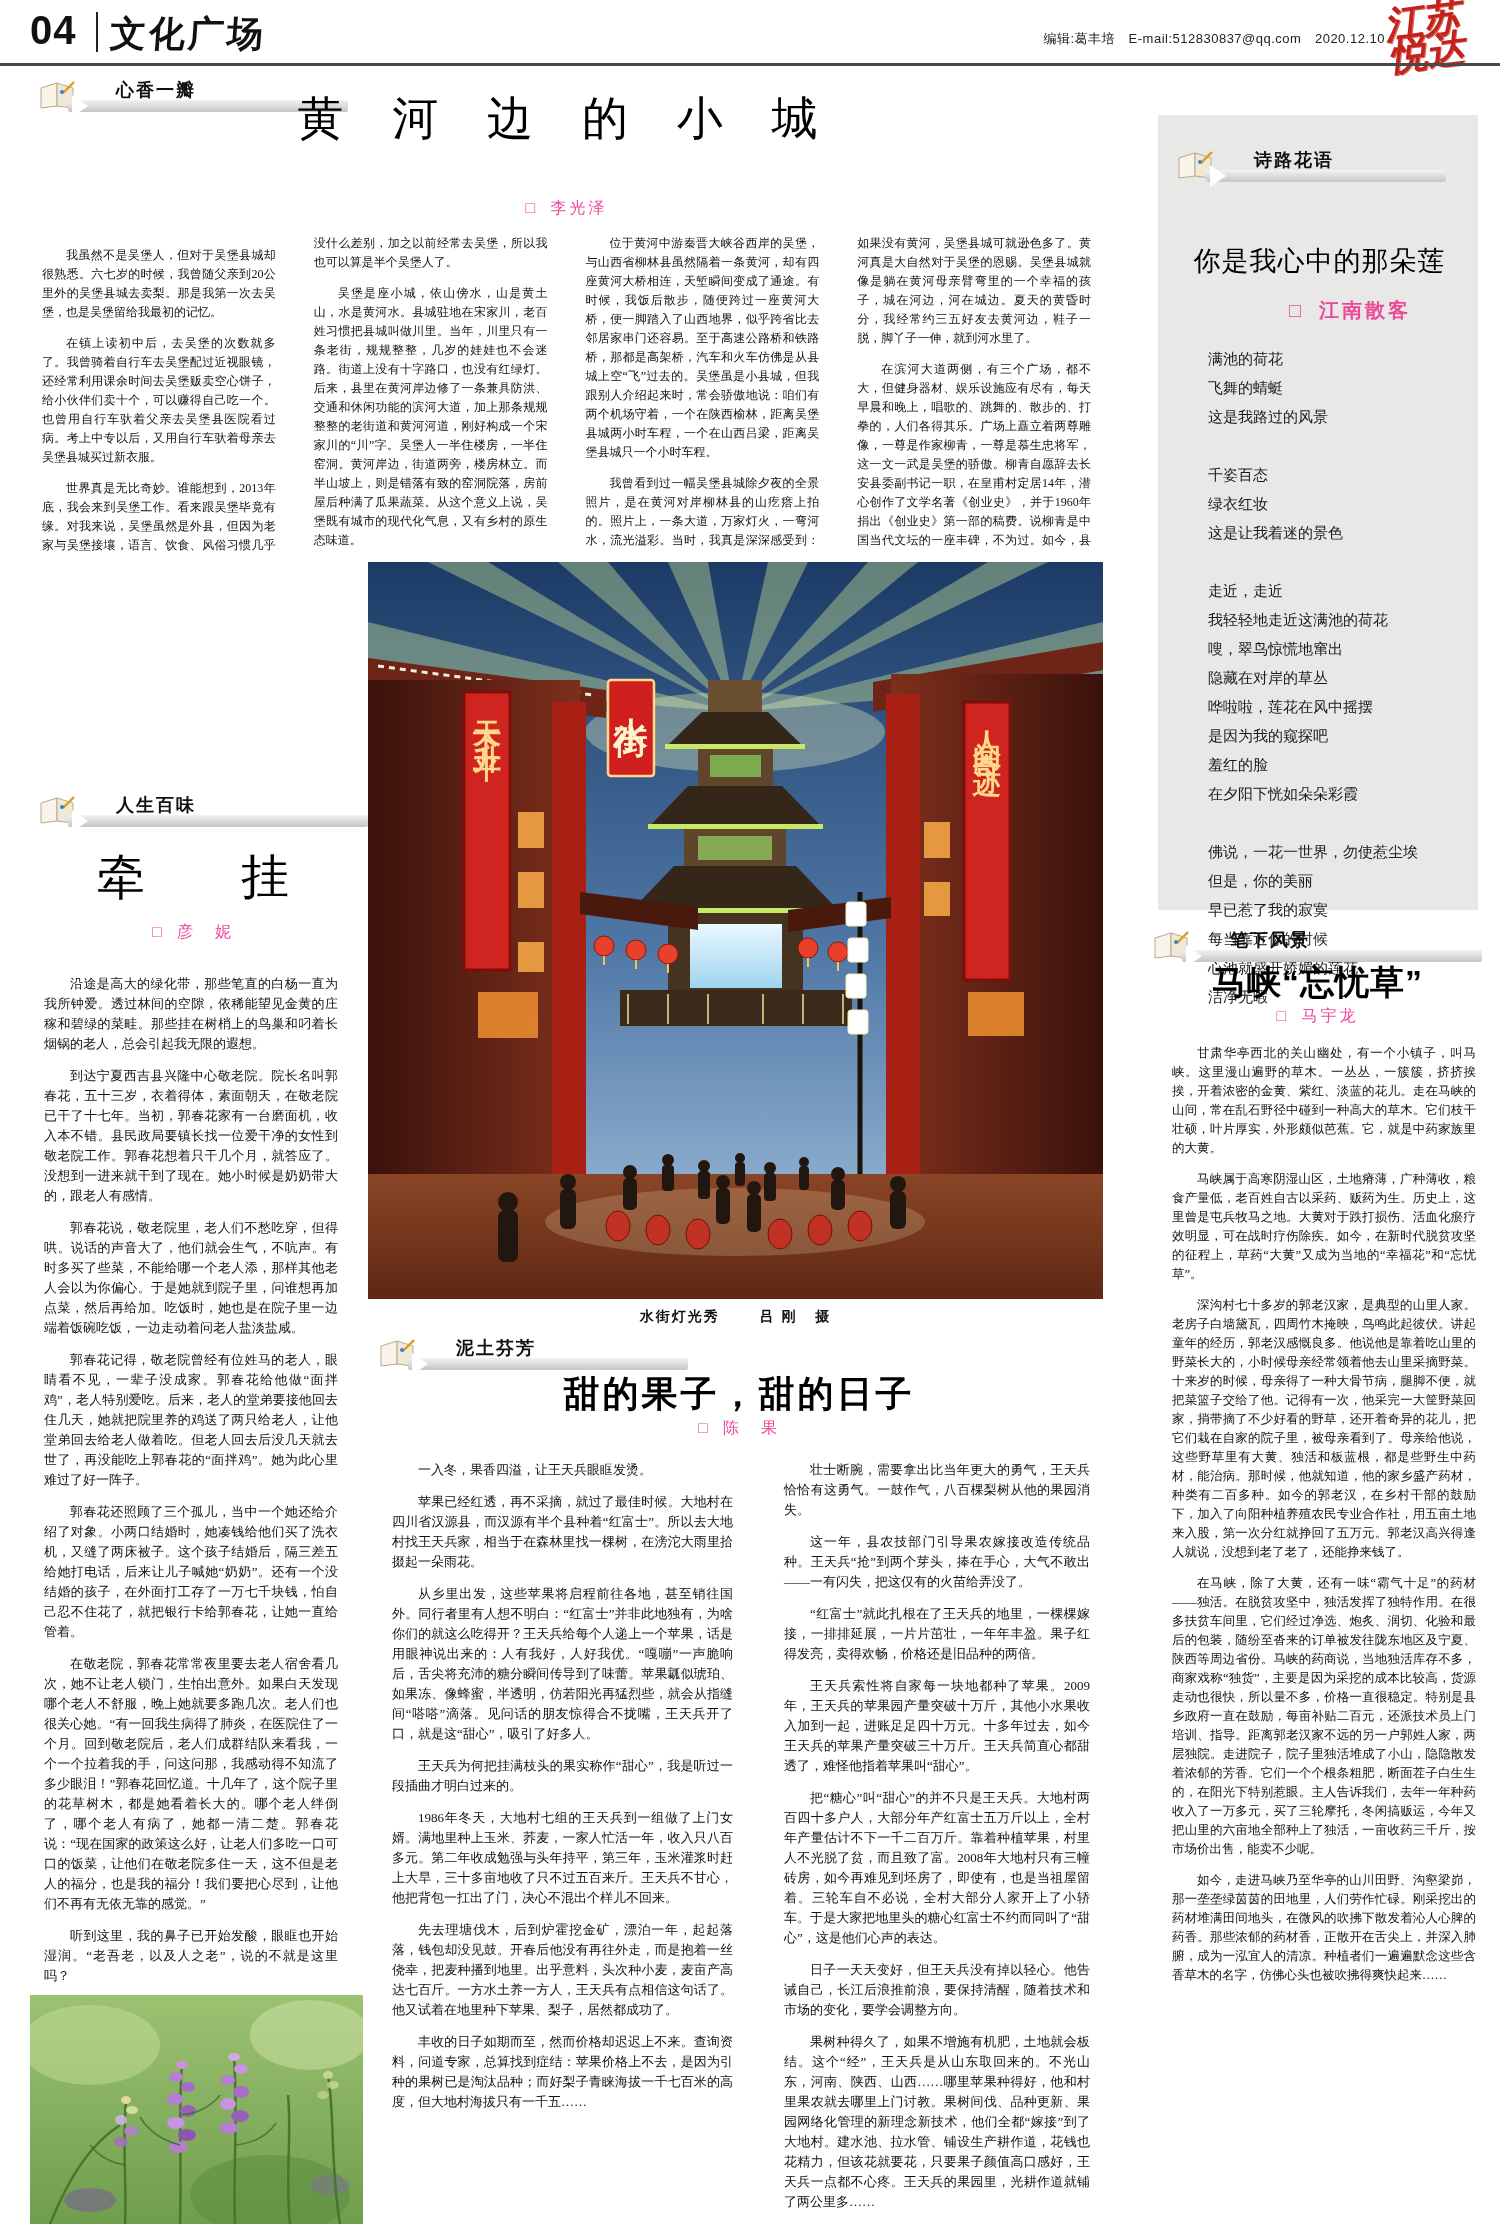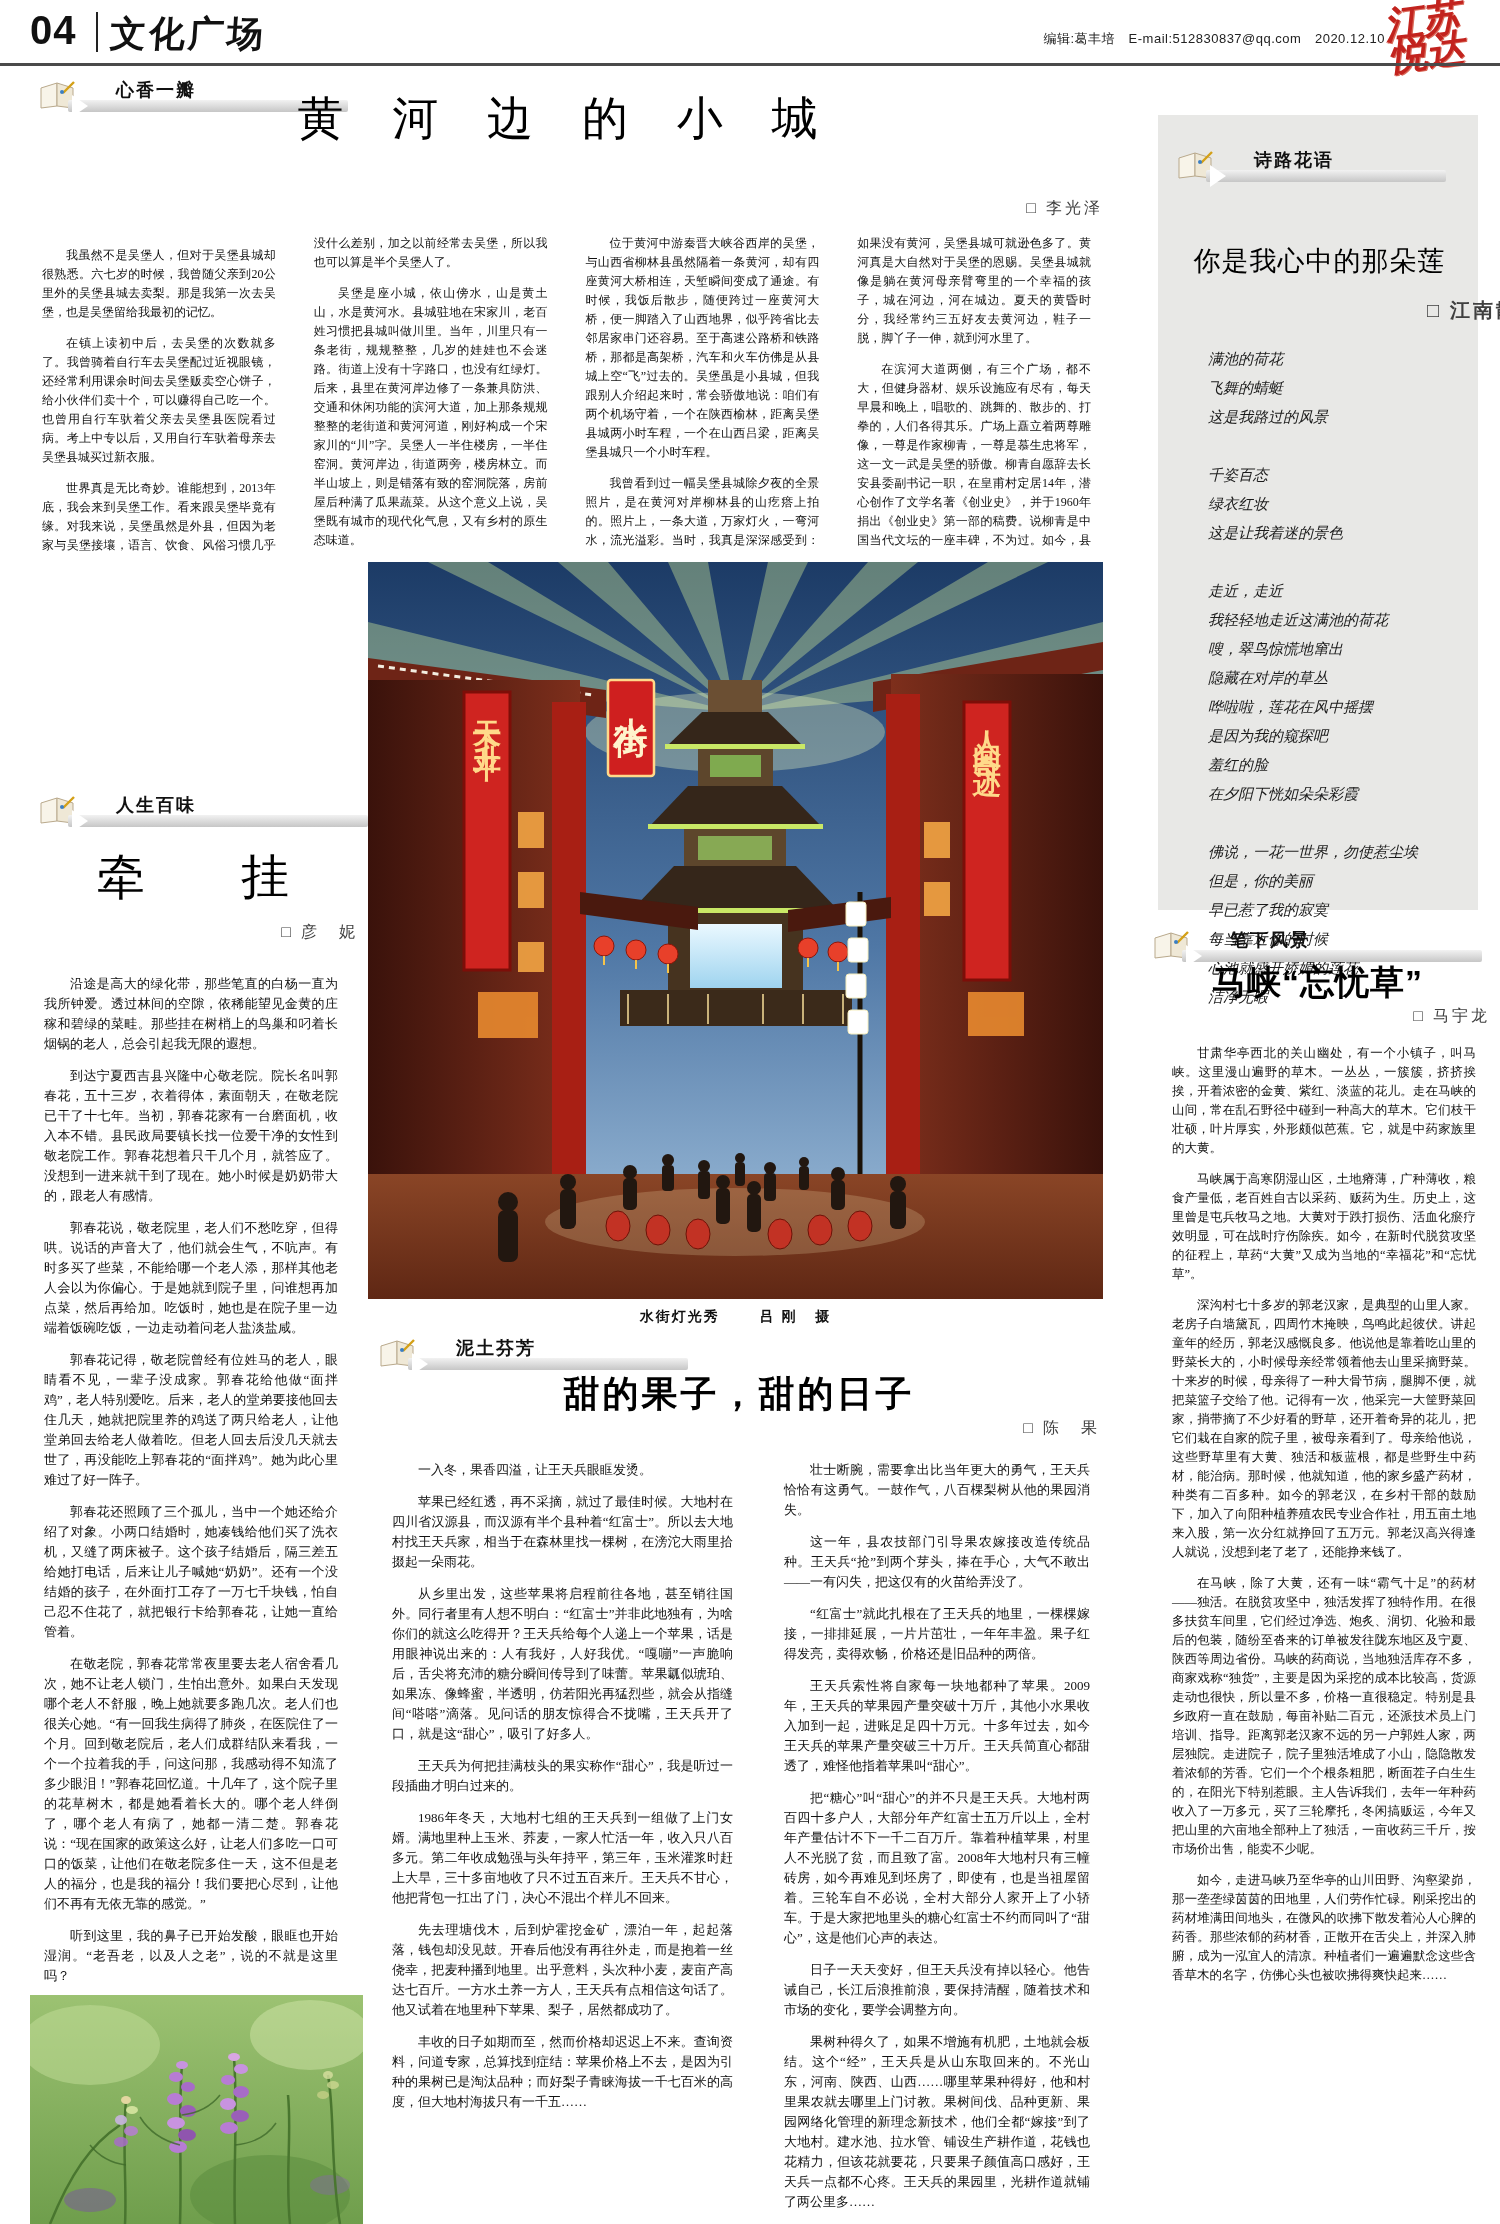--- a/index.html
+++ b/index.html
@@ -22,39 +22,39 @@
   .badge{position:absolute;height:40px;}
   .badge .ribbon{position:absolute;left:30px;right:0;top:20px;height:12px;
                  background:linear-gradient(180deg,#f2f2f2,#c6c6c6);border-radius:2px;}
   .badge .ribbon:before{content:"";position:absolute;left:4px;top:-5px;width:0;height:0;
                  border:11px solid transparent;border-left:16px solid #ffffff;}
   .badge .label{position:absolute;left:78px;top:-2px;font-family:"Liberation Sans","DejaVu Sans",sans-serif;
                 font-weight:bold;font-size:18px;letter-spacing:2px;background:transparent;}
   .badge svg{position:absolute;left:0;top:0;}
   
   .art-title{position:absolute;text-align:center;font-family:"Liberation Sans","DejaVu Sans",sans-serif;color:#000;}
-  .art-author{position:absolute;text-align:right;font-family:Liberation Serif, serif;
-              font-size:16px;letter-spacing:3px;color:#404040;}
+  .art-author{position:absolute;text-align:center;font-family:Liberation Mono, monospace;
+              font-size:16px;letter-spacing:3px;color:#ec4899;}
   .body-text{position:absolute;overflow:hidden;text-align:justify;}
   .body-text .para{margin:12px;text-indent:2em;}
   
   .t-river{left:30px;top:88px;width:1073px;font-size:46px;font-weight:500;letter-spacing:18px;}
   .a-river{left:30px;top:198px;width:1073px;}
   .b-river{left:30px;top:234px;width:1073px;height:324px;column-count:4;column-gap:14px;
            font-size:12px;line-height:19px;}
   
   .t-qian{left:28px;top:845px;width:330px;font-size:48px;font-weight:500;}
   .a-qian{left:28px;top:922px;width:330px;}
   .b-qian{left:32px;top:962px;width:318px;height:1024px;font-size:13px;line-height:20px;}
   
   .poem-box{position:absolute;left:1158px;top:115px;width:320px;height:795px;background:#e8e8e6;}
   .t-poem{left:1158px;top:243px;width:323px;font-size:27px;font-weight:500;letter-spacing:1px;}
   .a-poem{left:1158px;top:297px;width:384px;font-size:20px;font-weight:bold;}
   .poem-lines{position:absolute;left:1208px;top:345px;width:260px;font-size:15px;line-height:29px;
-              font-style:italic;color:#1a1a1a;}
+              color:#1a1a1a;}
   .poem-lines p{margin:0;min-height:29px;}
   
   .photo-main{position:absolute;left:368px;top:562px;width:735px;height:737px;overflow:hidden;background:#16304f;}
   .caption{position:absolute;left:368px;top:1308px;width:735px;text-align:center;
            font-family:"Liberation Sans","DejaVu Sans",sans-serif;font-size:14px;font-weight:bold;letter-spacing:2px;}
   .caption .credit{margin-left:34px;}
   .caption .suffix{margin-left:12px;}
   
   .t-sweet{left:378px;top:1370px;width:722px;font-size:36px;font-weight:600;letter-spacing:3px;}
   .a-sweet{left:378px;top:1418px;width:722px;}

